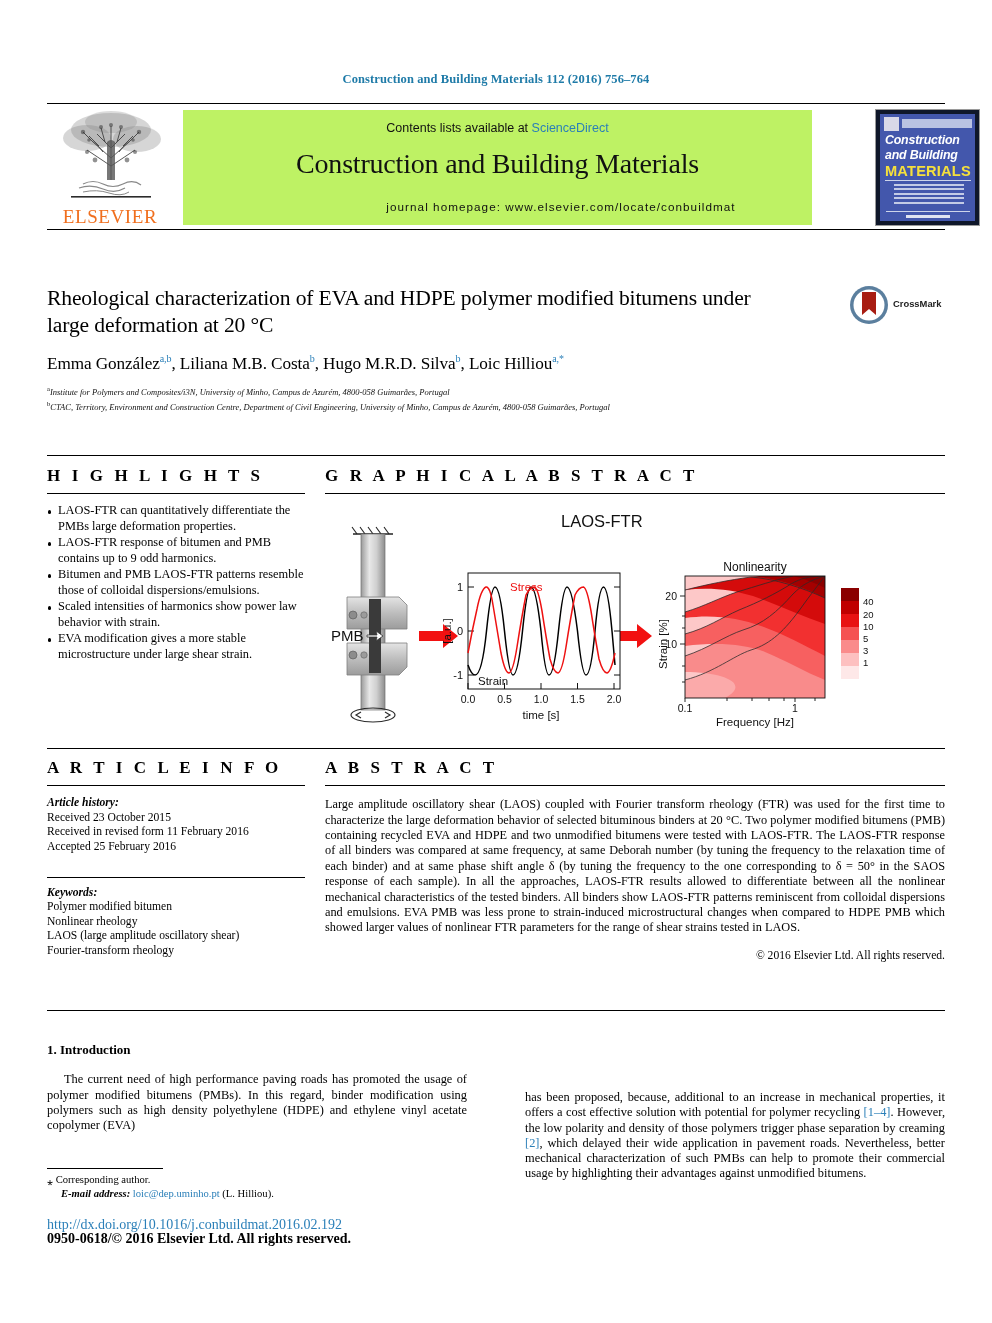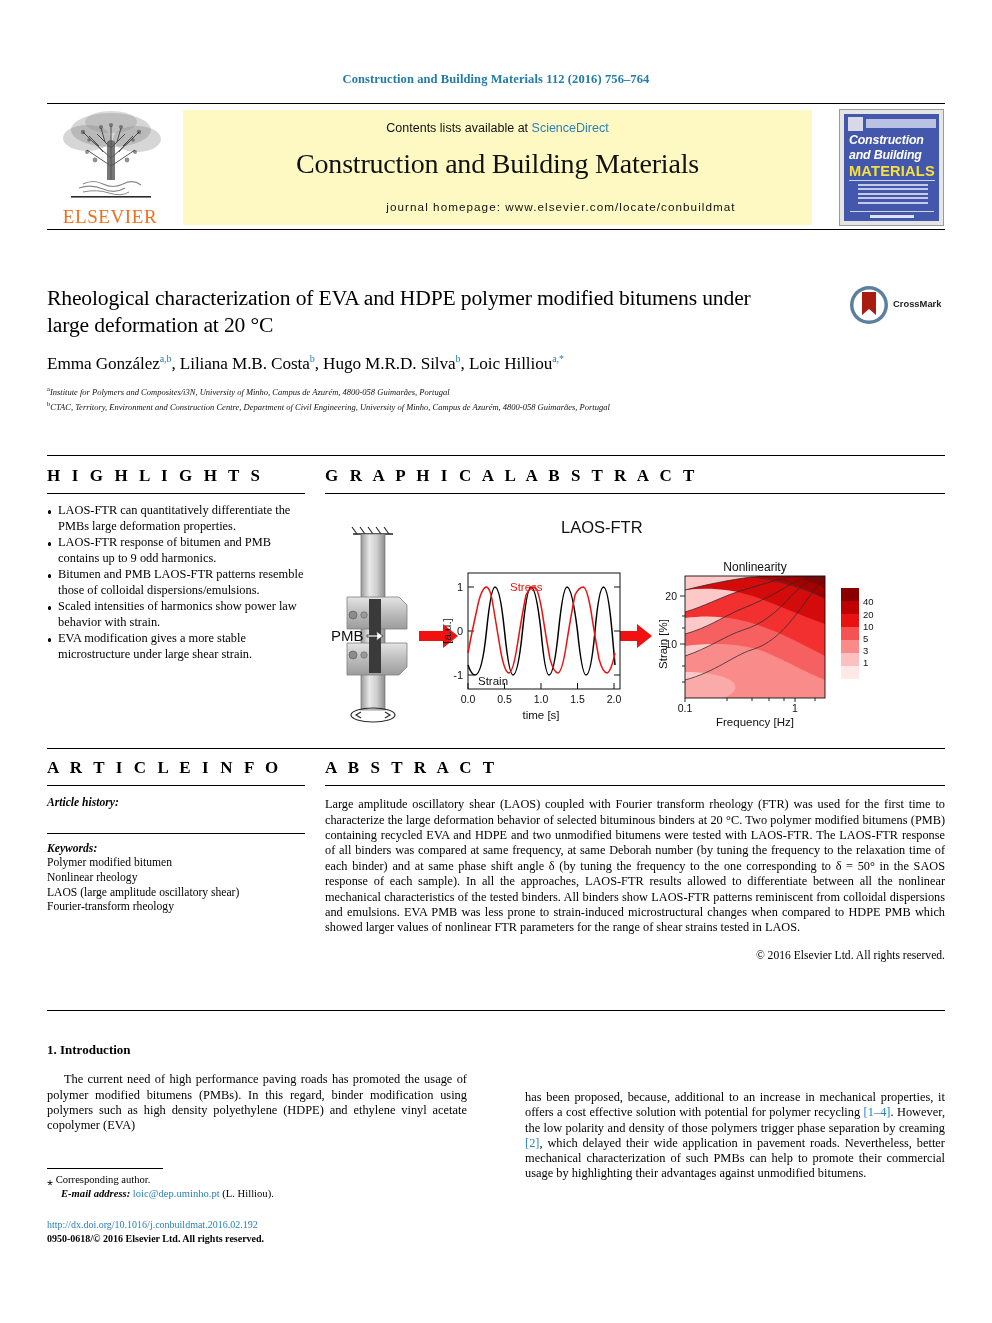--- a/index.html
+++ b/index.html
@@ -63,21 +63,21 @@
     color: #f06f1e;
     font-weight: normal;
   }
   .tree-svg { position: absolute; left: 6px; top: 2px; }
 
   .grayband {
     position: absolute;
     left: 136px; top: 6px;
     width: 629px;
     height: 115px;
-    background: #fef9c3;
+    background: #bef264;
   }
   .contents-line {
     position: absolute;
     left: 0; top: 11px;
     width: 629px;
     text-align: center;
     font-family: "Liberation Sans", sans-serif;
     font-size: 12.5px;
     color: #111;
   }
@@ -102,24 +102,24 @@
     text-align: center;
     font-family: "Liberation Sans", sans-serif;
     font-size: 11.7px;
     letter-spacing: 1.05px;
     color: #111;
   }
 
   
   .cover {
     position: absolute;
-    left: 792px; top: 5px;
+    left: 828px; top: 5px;
     width: 105px;
     height: 117px;
-    background: #e5e5e5;
+    background: #0f172a;
     border: 1px solid #9a9a9a;
     box-sizing: border-box;
     overflow: hidden;
   }
   .cover-inner {
     position: absolute;
     left: 4px; top: 4px;
     width: 95px; height: 107px;
     background: #4357ac;
   }
@@ -318,21 +318,21 @@
 
   
   .ga-fig {
     position: relative;
     margin-top: 11px;
     width: 620px;
     height: 231px;
   }
   .ga-title {
     position: absolute;
-    left: 236px; top: 13px;
+    left: 236px; top: 7px;
     font-family: "Liberation Sans", sans-serif;
     font-size: 16.5px;
     color: #111;
   }
   .rheo { position: absolute; left: 6px; top: 20px; }
   .arrow1 { position: absolute; left: 94px; top: 118px; }
   .arrow2 { position: absolute; left: 288px; top: 118px; }
   .wave-plot { position: absolute; left: 110px; top: 62px; }
   .contour-plot { position: absolute; left: 330px; top: 55px; }
 
@@ -369,21 +369,21 @@
     line-height: 14px;
   }
   .footnote .fn-star { font-size: 11px; }
   .footnote .ital { font-style: italic; font-weight: bold; margin-top: 28px; }
   .footnote a { color: #2a7fb8; text-decoration: none; }
   .doi-block {
     position: absolute;
     left: 47px; top: 1218px;
     width: 420px;
     font-family: "Liberation Serif", serif;
-    font-size: 10px;
+    font-size: 14px;
     line-height: 14.4px;
   }
   .doi-block .doi { color: #2a7fb8; }
   .doi-block .issn { font-weight: bold; }
 </style>
 </head>
 <body>
 
 <div class="page">
 
@@ -675,20 +675,25 @@
     </div>
   </div>
 
   <div class="hr-top" style="top:748px;"></div>
 
   <div class="left-col" style="top:758px;">
     <div class="colhead">A R T I C L E   I N F O</div>
     <div class="rule-thin"></div>
     <div class="ai-block">
       <div class="lbl">Article history:</div>
+      <div>
+          <div>Received 23 October 2015</div>
+          <div>Received in revised form 11 February 2016</div>
+          <div>Accepted 25 February 2016</div>
+        </div>
     </div>
     <div class="ai-sep" style="margin-top:22px;"></div>
     <div class="ai-block" style="margin-top:4px;">
       <div class="lbl">Keywords:</div>
       <div>
           <div>Polymer modified bitumen</div>
           <div>Nonlinear rheology</div>
           <div>LAOS (large amplitude oscillatory shear)</div>
           <div>Fourier-transform rheology</div>
         </div>

